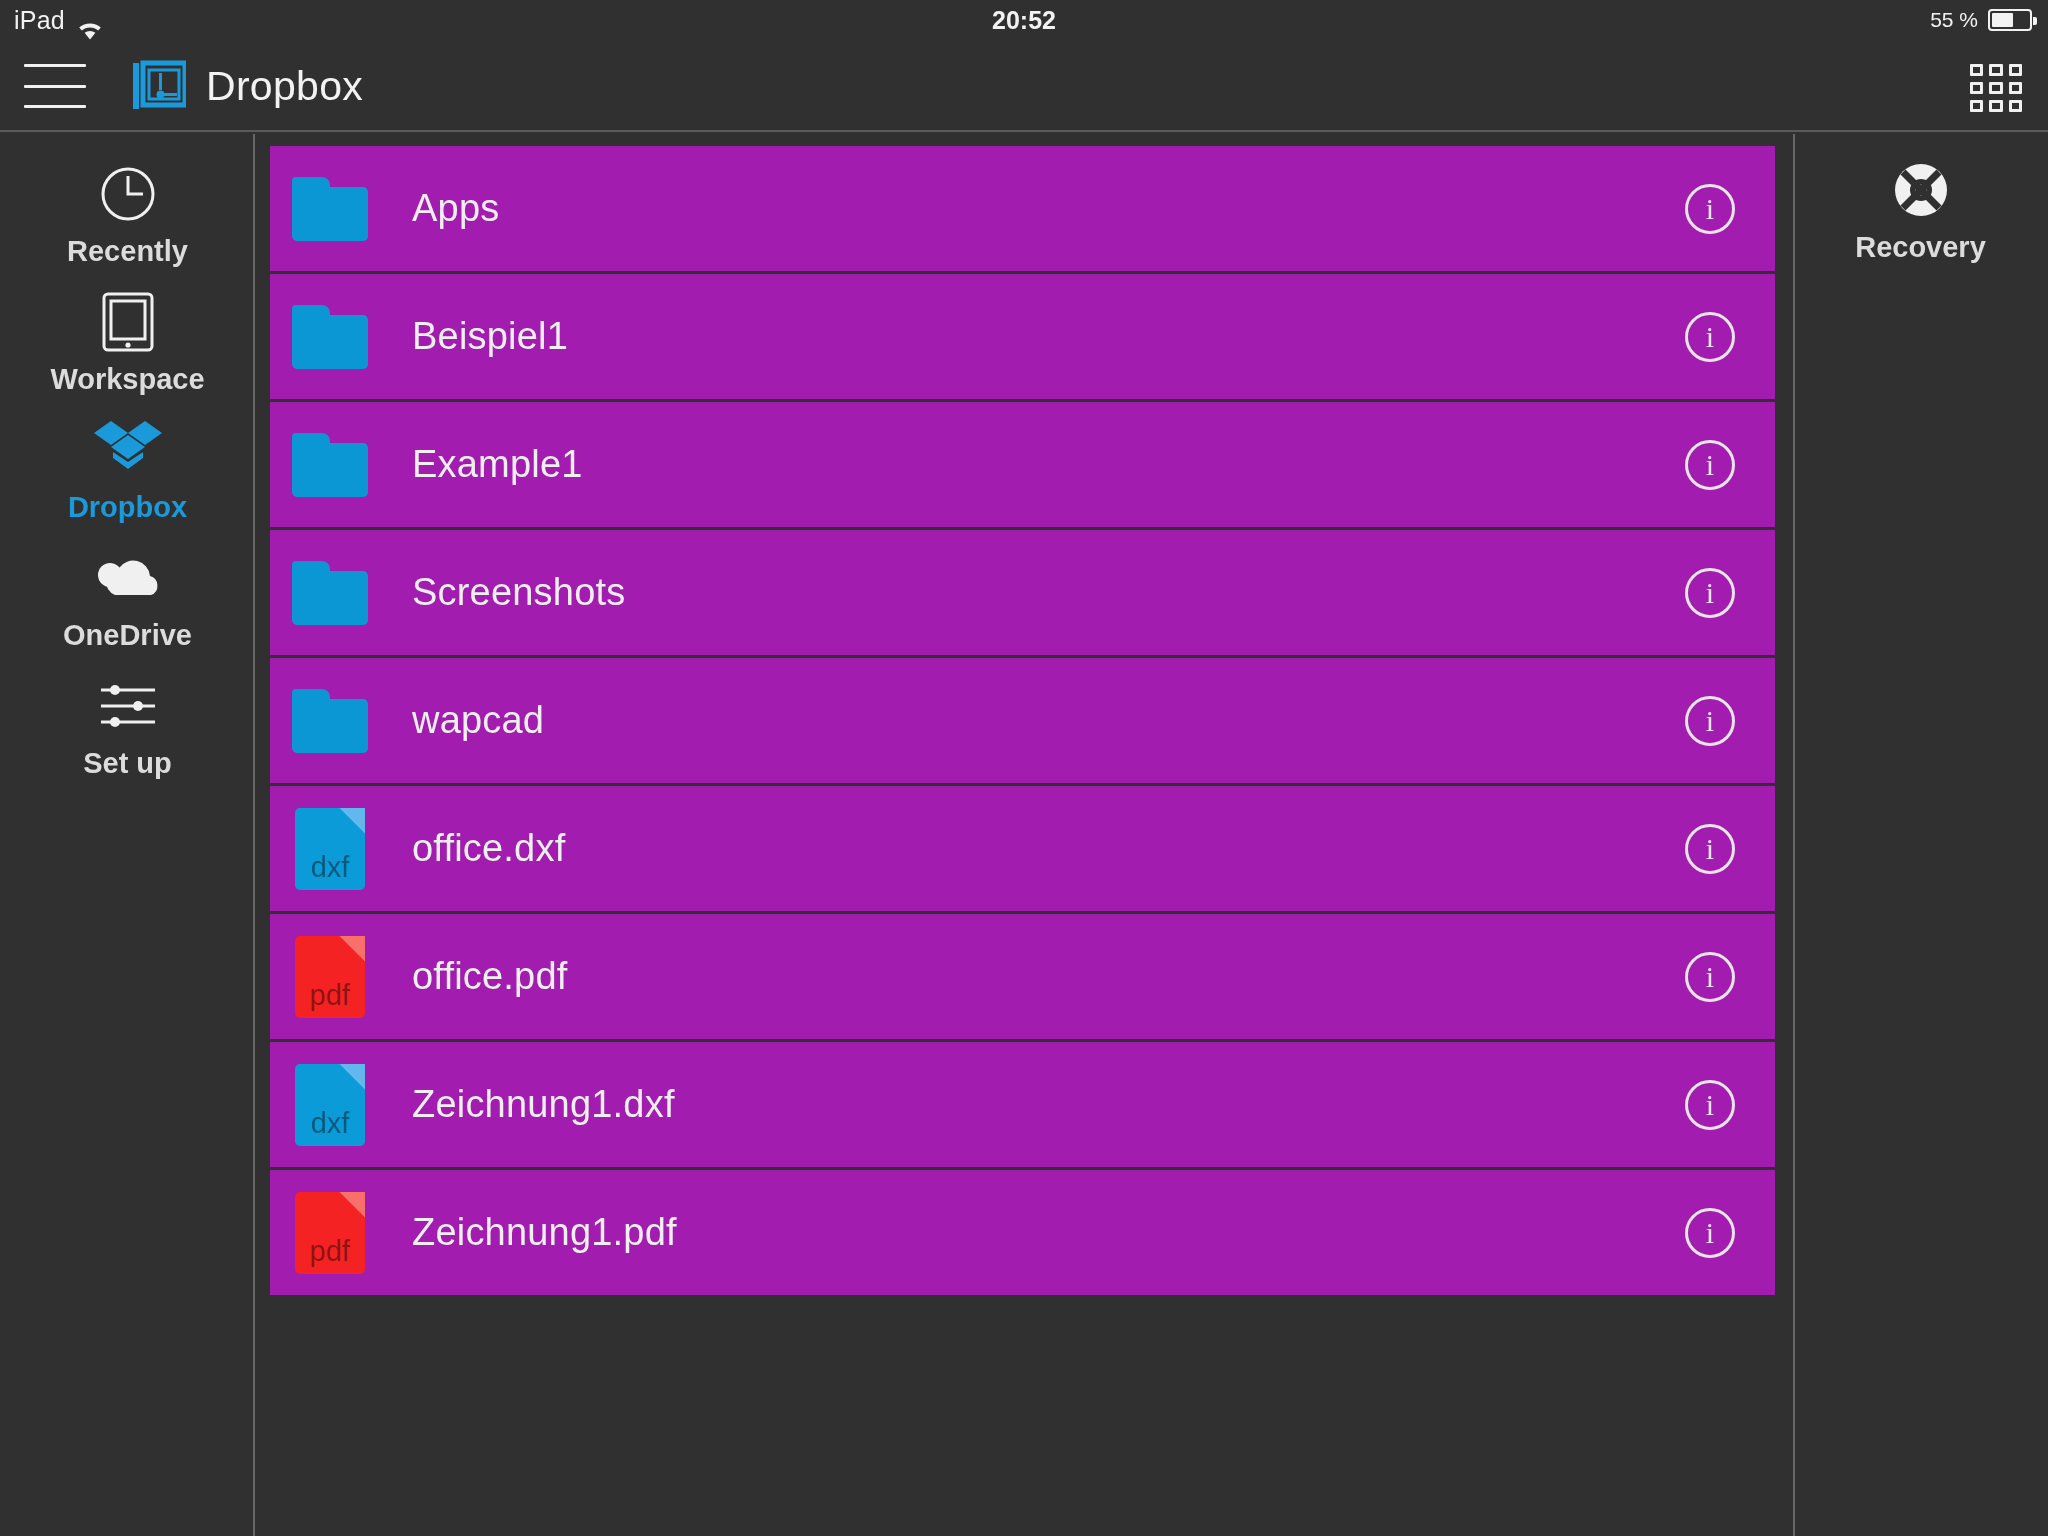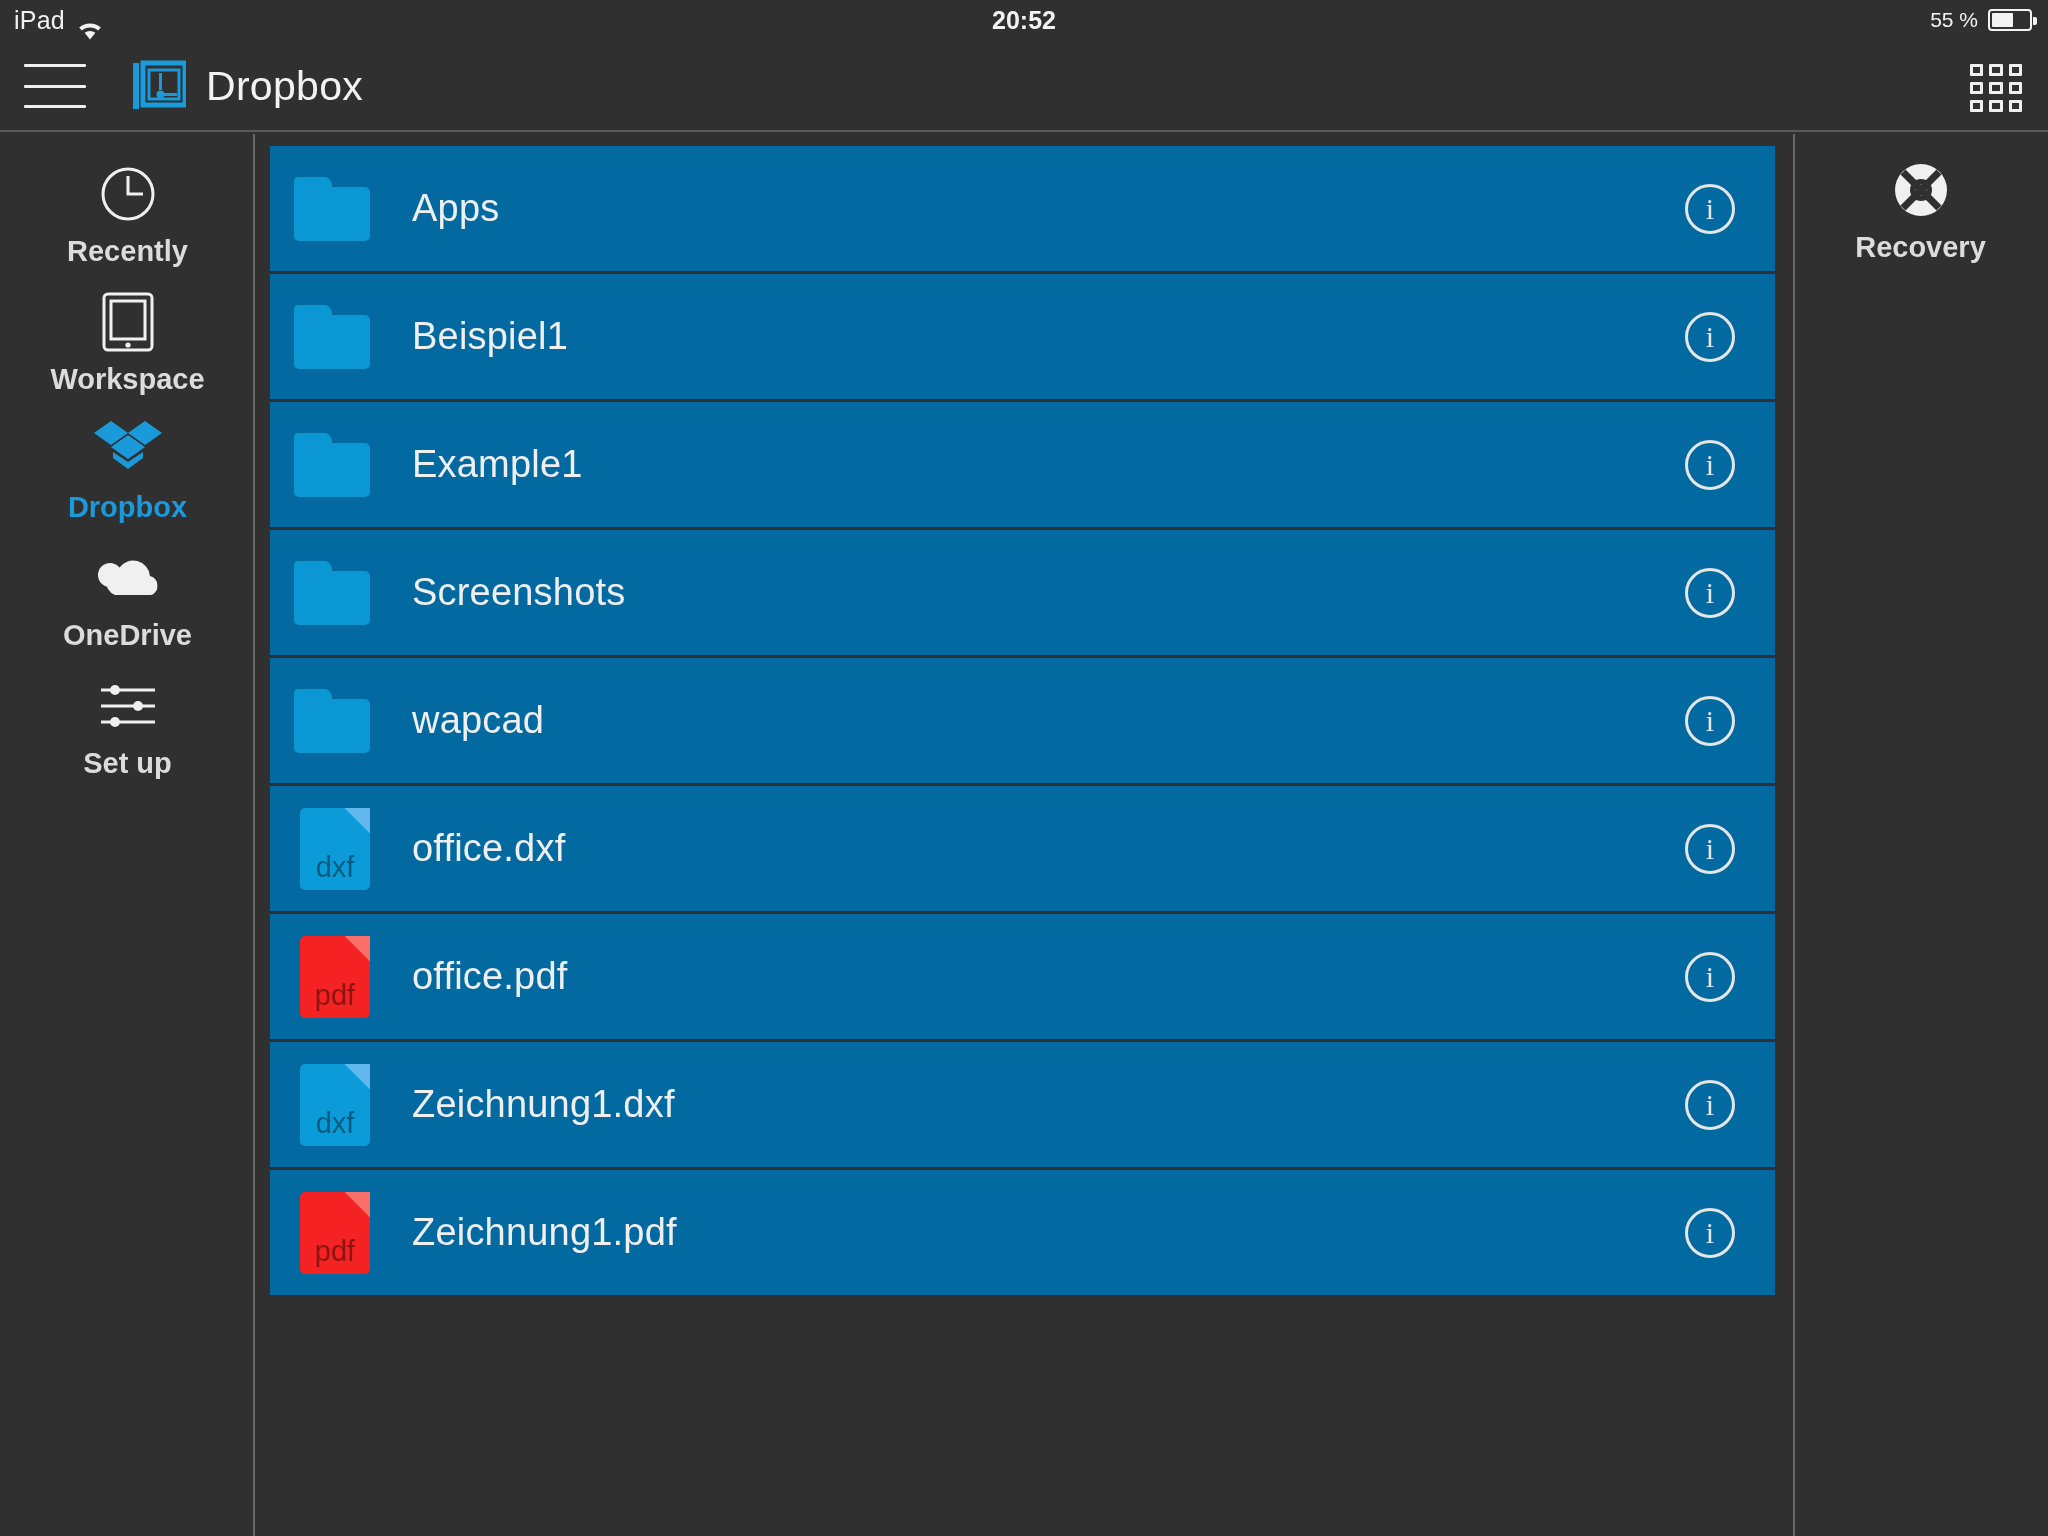--- a/index.html
+++ b/index.html
@@ -54,24 +54,24 @@
   
   #right-rail {
     position: absolute; right: 0; top: 134px; width: 255px; bottom: 0;
     background: #303030; padding-top: 14px;
   }
   #right-rail::before { content: ""; position: absolute; left: 0; top: 0; bottom: 0; width: 2px; background: #676767; }
 
   
   #file-list { position: absolute; left: 270px; top: 146px; width: 1505px; }
   .file-row {
-    position: relative; height: 125px; background: #0369a1; margin-bottom: 3px;
+    position: relative; height: 125px; background: #a21caf; margin-bottom: 3px;
     display: flex; align-items: center; cursor: pointer;
   }
-  .row-icon { width: 80px; height: 82px; margin-left: 20px; flex: 0 0 auto; display: flex; align-items: center; justify-content: flex-end; }
+  .row-icon { width: 80px; height: 82px; margin-left: 20px; flex: 0 0 auto; display: flex; align-items: center; justify-content: center; }
   .row-name { margin-left: 42px; color: #efefef; font-size: 38px; letter-spacing: .2px; }
   .info-btn {
     position: absolute; right: 40px; top: 50%; transform: translateY(-50%);
     width: 50px; height: 50px; border: 3px solid #e6e6e6; border-radius: 50%;
     display: flex; align-items: center; justify-content: center;
     color: #e6e6e6; font-size: 30px; font-family: "Liberation Serif", serif; cursor: pointer;
   }
 
   
   .folder-glyph { width: 76px; height: 64px; position: relative; }

